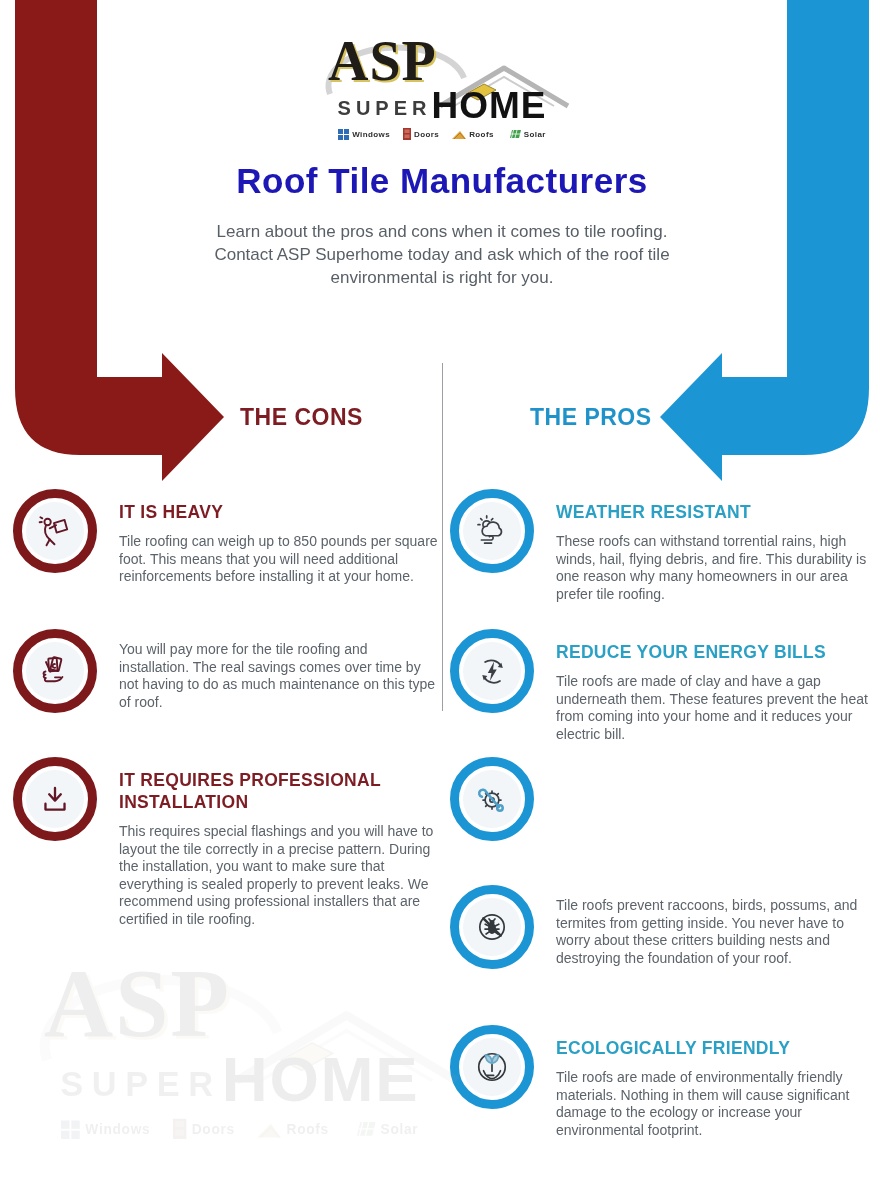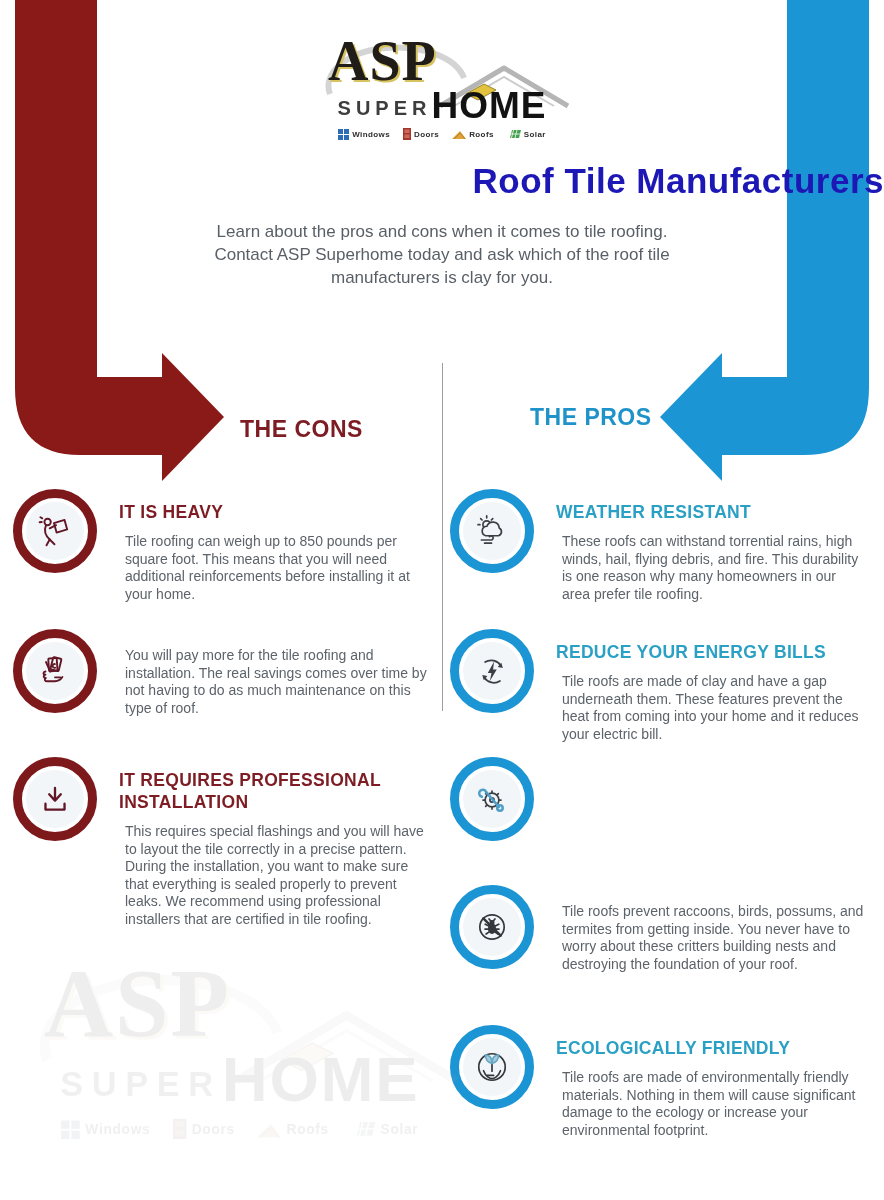--- a/index.html
+++ b/index.html
@@ -3,58 +3,58 @@
 <meta charset="utf-8">
 <style>
   html,body{margin:0;padding:0;background:#e9e9e9;}
   .page{
     position:relative;width:884px;height:1200px;margin:0 auto;background:#ffffff;
     font-family:"Liberation Sans",sans-serif;overflow:hidden;
   }
   
   .arrows-svg{position:absolute;left:0;top:0;pointer-events:none;}
   .section-label{position:absolute;font-size:23px;font-weight:800;letter-spacing:.5px;line-height:26px;}
-  .cons-label{left:240px;top:416px;color:#7d1c22;}
+  .cons-label{left:240px;top:404px;color:#7d1c22;}
   .pros-label{left:530px;top:404px;color:#1f93c9;}
   .divider{position:absolute;left:442px;top:363px;width:1px;height:348px;background:#9aa0a5;}
   
   .logo{position:relative;width:244px;}
   .logo-top{position:relative;height:70px;}
   .logo-arc{position:absolute;left:-4px;top:-10px;}
   .logo-asp{position:absolute;left:8px;top:0;font-family:"Liberation Serif",serif;font-weight:900;
     font-size:56px;line-height:62px;color:#201d18;text-shadow:2px 2px 0 #d8c361;letter-spacing:1px;}
   .logo-roof{position:absolute;right:-6px;top:30px;}
   .logo-mid{position:relative;z-index:2;display:flex;align-items:flex-end;justify-content:center;margin-top:-12px;}
   .logo-super{font-size:20px;font-weight:700;letter-spacing:5px;color:#3d3d3d;padding-bottom:4px;}
   .logo-home{font-size:37px;font-weight:800;letter-spacing:1px;color:#121212;line-height:36px;}
   .logo-cats{display:flex;justify-content:center;gap:13px;margin-top:4px;}
   .logo-cat{display:flex;align-items:center;gap:3px;font-size:8px;font-weight:700;letter-spacing:.4px;color:#2e2e2e;}
   .header-logo{position:absolute;left:320px;top:30px;}
   .watermark{position:absolute;left:30px;top:950px;transform:scale(1.72);transform-origin:top left;
     opacity:.07;filter:grayscale(.6);}
   
-  .title{position:absolute;left:0;top:160px;width:884px;text-align:right;color:#1d18b5;
+  .title{position:absolute;left:0;top:160px;width:884px;text-align:center;color:#1d18b5;
     font-size:35px;font-weight:800;letter-spacing:.5px;line-height:42px;}
   .subtitle{position:absolute;left:162px;top:220px;width:560px;text-align:center;color:#585f66;
     font-size:17px;line-height:23px;}
   
   .row{position:absolute;display:flex;gap:22px;}
   .row.left-col{left:13px;width:428px;}
   .row.right-col{left:450px;width:422px;}
   .ring{box-sizing:border-box;flex:0 0 84px;width:84px;height:84px;border-radius:50%;
     background:#ffffff;display:flex;align-items:center;justify-content:center;}
   .ring.maroon{border:9px solid #7e191b;}
   .ring.blue{border:9px solid #1c95d4;}
   .ring-inner{width:58px;height:58px;border-radius:50%;background:#f2f6f9;
     display:flex;align-items:center;justify-content:center;}
   .row-text{flex:1;padding-top:12px;}
   .row-text h3{margin:0 0 10px 0;font-size:17.5px;line-height:22px;font-weight:800;letter-spacing:.3px;}
   .left-col h3{color:#7d1c22;}
   .right-col h3{color:#2aa0c5;}
-  .row-text p{margin:6px;font-size:14px;line-height:17.6px;color:#5c636a;}
+  .row-text p{margin:0;font-size:14px;line-height:17.6px;color:#5c636a;}
 </style>
 </head>
 <body>
 
 <div class="page">
 
   <svg class="arrows-svg" width="884" height="500" viewBox="0 0 884 500">
     <path d="M15,0 H97 V377 H162 V353 L224,417 L162,481 V455 H80 Q15,455 15,388 Z" fill="#8a1a17"></path>
     <path d="M869,0 H787 V377 H722 V353 L660,417 L722,481 V455 H804 Q869,455 869,388 Z" fill="#1c95d4"></path>
   </svg>
@@ -108,21 +108,21 @@
         </svg>
         <span>Solar</span>
       </span>
     </div>
   </div>
 
   <div class="title">Roof Tile Manufacturers</div>
   <div class="subtitle">
     <div>Learn about the pros and cons when it comes to tile roofing.</div>
     <div>Contact ASP Superhome today and ask which of the roof tile</div>
-    <div>manufacturers is clay for you.</div>
+    <div>environmental is right for you.</div>
   </div>
 
   <div class="section-label cons-label">THE CONS</div>
   <div class="section-label pros-label">THE PROS</div>
 
   <div class="row left-col" style="top:489px">
     <div class="ring maroon">
       <div class="ring-inner">
         <svg width="36" height="36" viewBox="0 0 34 34" fill="none" stroke="#611726" stroke-width="1.8" stroke-linecap="round" stroke-linejoin="round">
           <circle cx="10" cy="8.5" r="3"></circle>

